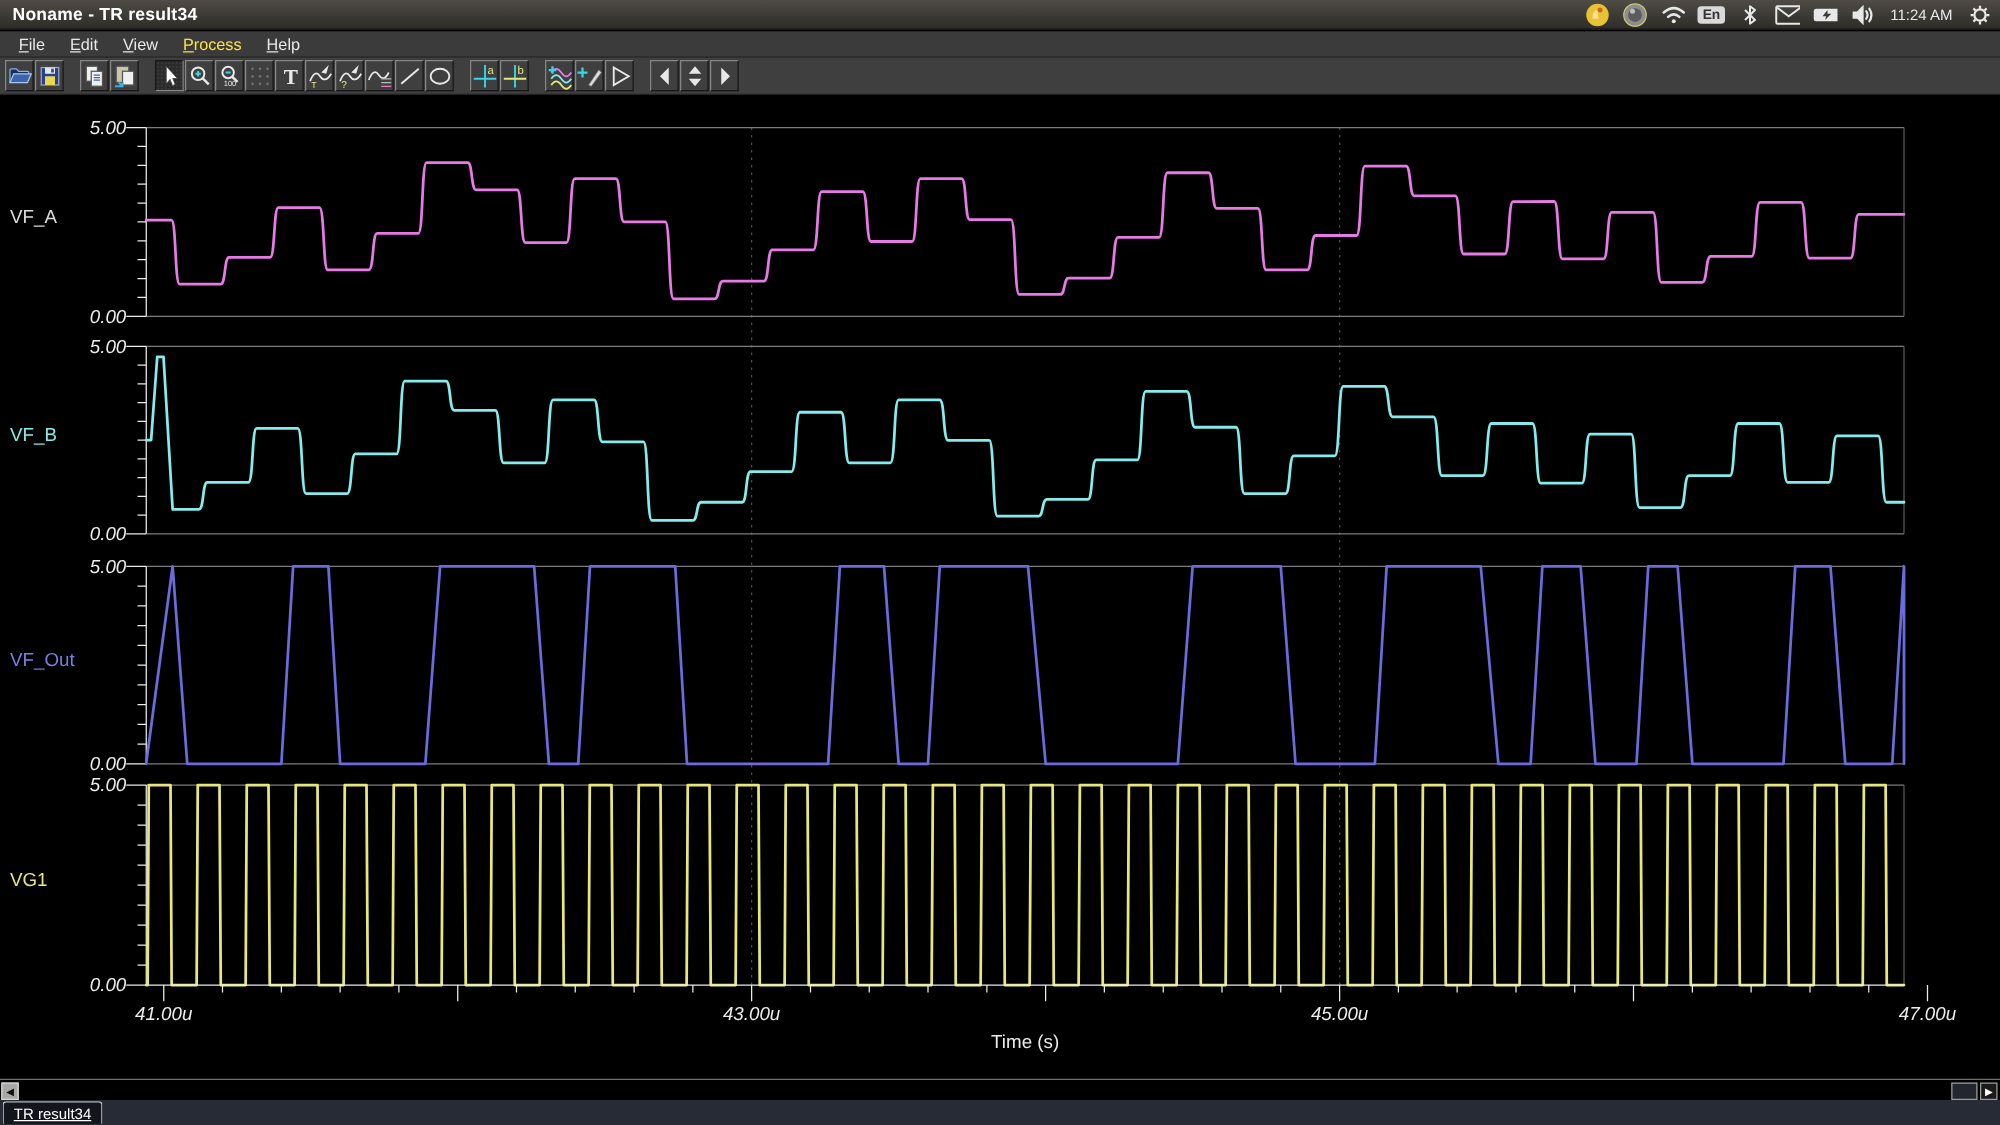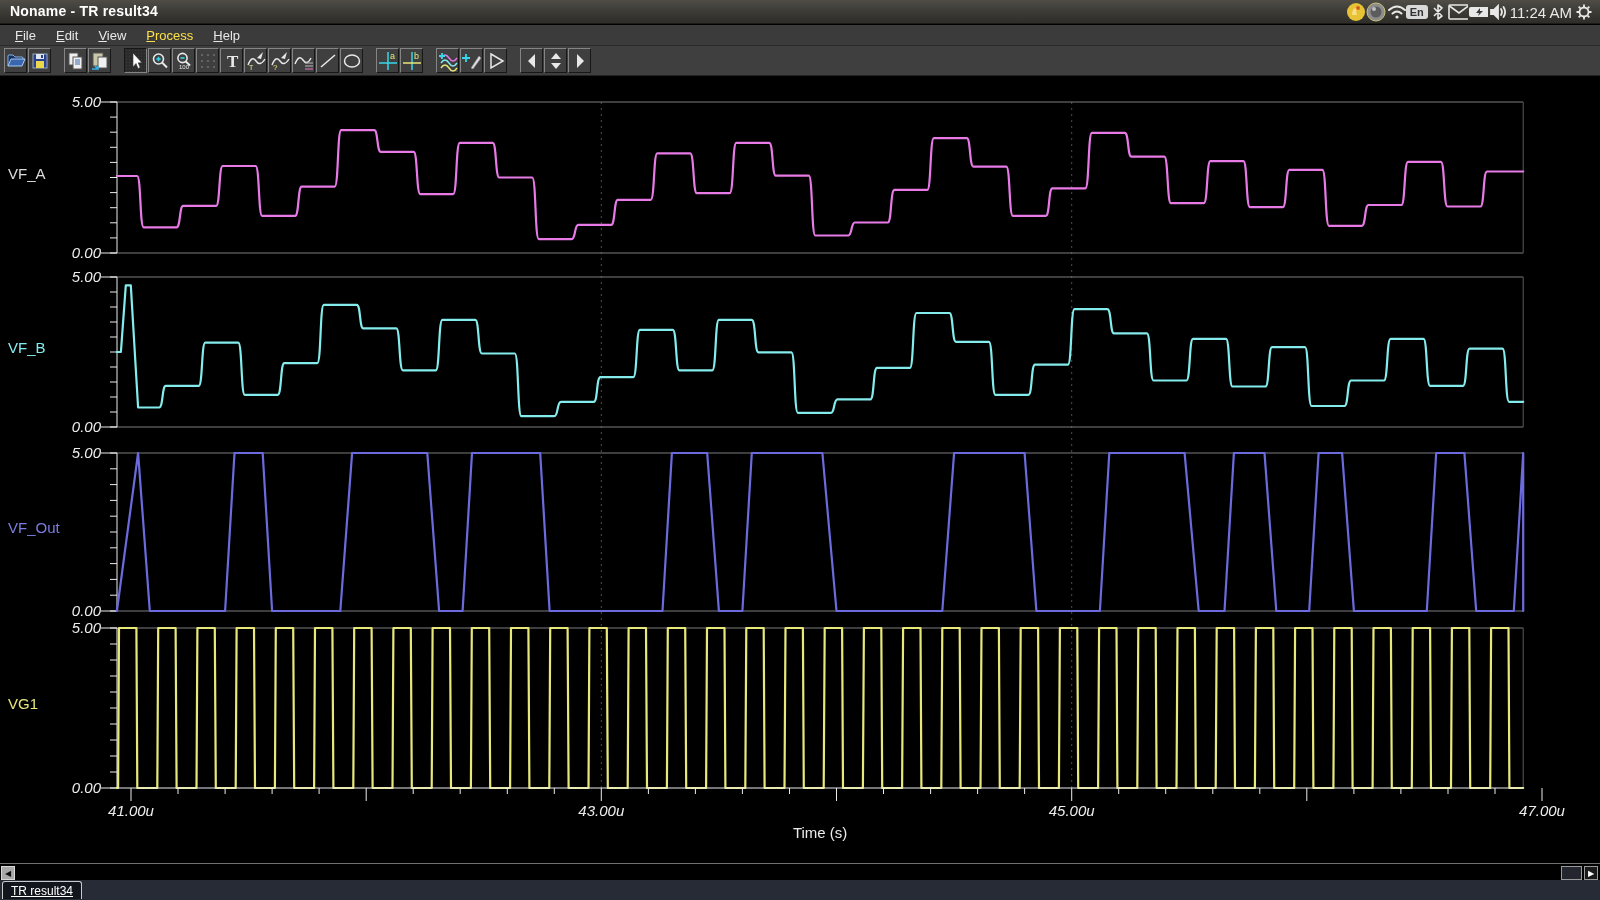--- a/index.html
+++ b/index.html
@@ -7,23 +7,23 @@
               font-family:"Liberation Sans", sans-serif; }
   #window { position:absolute; inset:0; background:#000; }
 
   
   #titlebar { position:absolute; left:0; top:0; width:1600px; height:24px;
     background:linear-gradient(#4e4c45,#3a3833 60%,#2f2d29);
     border-bottom:1px solid #1c1b18; }
   #window-title { position:absolute; left:10px; top:3px; color:#fff;
     font-size:14px; font-weight:bold; letter-spacing:.2px; }
   #tray { position:absolute; right:6px; top:0; height:24px; display:flex;
-    align-items:center; }
+    align-items:center; gap:10px; }
   .tray-ico { width:20px; height:20px; display:flex; align-items:center; justify-content:center; }
-  #tray-clock { color:#e8e8e8; font-size:15px; padding:0 2px; }
+  #tray-clock { color:#e8e8e8; font-size:12px; padding:0 2px; }
   .en-badge { background:#d9d9d9; color:#333; font-size:11px; font-weight:bold;
     border-radius:3px; padding:1px 4px; }
 
   
   #menubar { position:absolute; left:0; top:25px; width:1600px; height:21px;
     background:#3b3b3b; border-bottom:1px solid #2a2a2a; display:flex;
     align-items:flex-end; padding-left:6px; gap:2px; }
   .menu-item { color:#e8e8e8; font-size:13px; padding:2px 9px; }
   .menu-item.disabled { color:#fde047; }
   .menu-item u { text-decoration:underline; }

